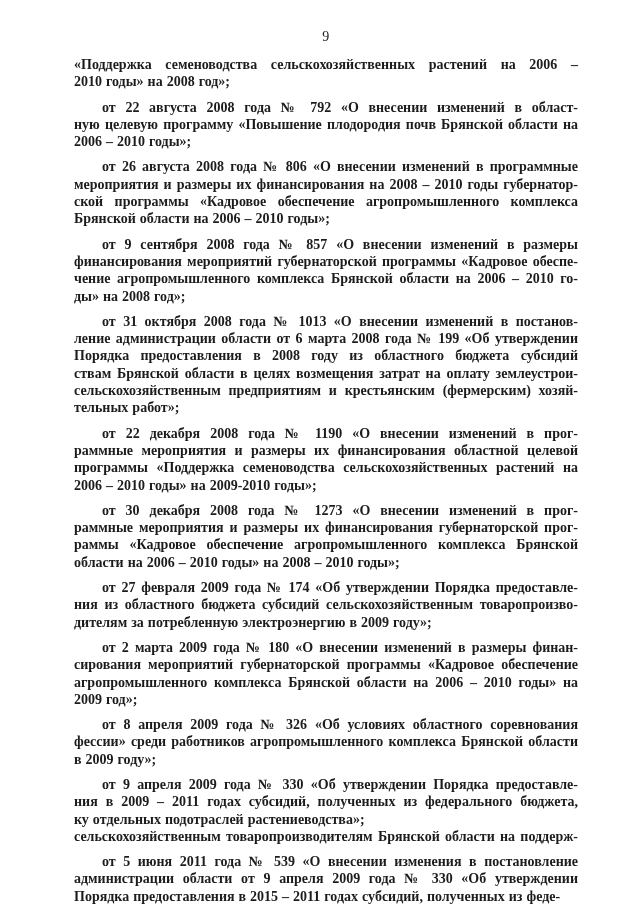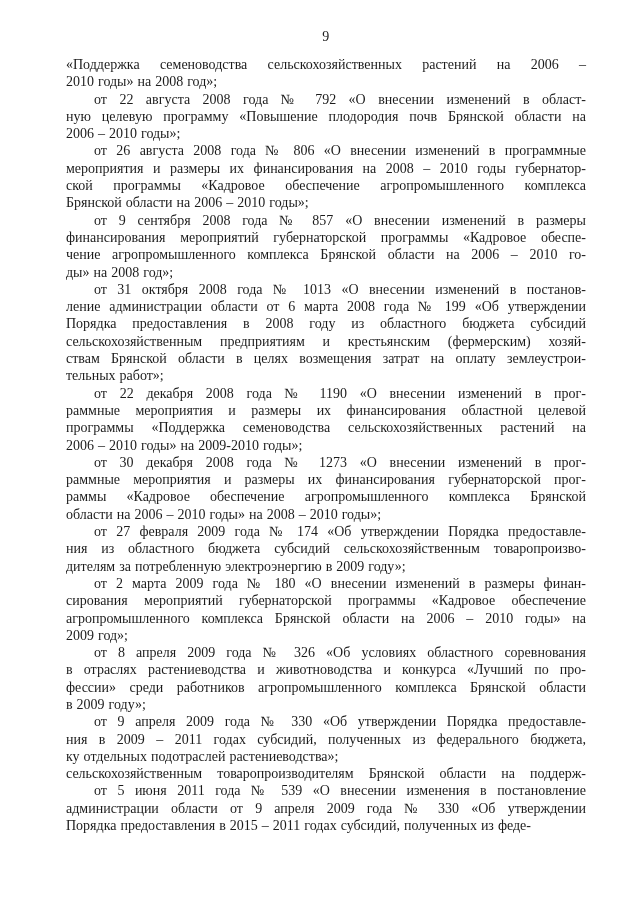--- a/index.html
+++ b/index.html
@@ -23,22 +23,23 @@
     width: 520px;
   }
   .page-number {
     text-align: center;
     font-size: 14px;
     line-height: 17px;
     margin-bottom: 11px;
     letter-spacing: 0.3px;
   }
   .paragraph {
-    margin: 0;
+    margin: 8px;
     padding: 0;
+    font-weight: bold;
   }
   .line {
     font-size: 14px;
     line-height: 17.3px;
     text-align: justify;
     text-align-last: justify;
     word-spacing: 0.5px;
     white-space: normal;
   }
   .line.first-line-indent {
@@ -73,22 +74,22 @@
         <div class="paragraph">
           <div class="line first-line-indent">от 9 сентября 2008 года № 857 «О внесении изменений в размеры</div>
           <div class="line">финансирования мероприятий губернаторской программы «Кадровое обеспе-</div>
           <div class="line">чение агропромышленного комплекса Брянской области на 2006 – 2010 го-</div>
           <div class="line last-line">ды» на 2008 год»;</div>
         </div>
         <div class="paragraph">
           <div class="line first-line-indent">от 31 октября 2008 года № 1013 «О внесении изменений в постанов-</div>
           <div class="line">ление администрации области от 6 марта 2008 года № 199 «Об утверждении</div>
           <div class="line">Порядка предоставления в 2008 году из областного бюджета субсидий</div>
+          <div class="line">ствам Брянской области в целях возмещения затрат на оплату землеустрои-</div>
           <div class="line">сельскохозяйственным предприятиям и крестьянским (фермерским) хозяй-</div>
-          <div class="line">ствам Брянской области в целях возмещения затрат на оплату землеустрои-</div>
           <div class="line last-line">тельных работ»;</div>
         </div>
         <div class="paragraph">
           <div class="line first-line-indent">от 22 декабря 2008 года № 1190 «О внесении изменений в прог-</div>
           <div class="line">раммные мероприятия и размеры их финансирования областной целевой</div>
           <div class="line">программы «Поддержка семеноводства сельскохозяйственных растений на</div>
           <div class="line last-line">2006 – 2010 годы» на 2009-2010 годы»;</div>
         </div>
         <div class="paragraph">
           <div class="line first-line-indent">от 30 декабря 2008 года № 1273 «О внесении изменений в прог-</div>
@@ -102,21 +103,20 @@
           <div class="line last-line">дителям за потребленную электроэнергию в 2009 году»;</div>
         </div>
         <div class="paragraph">
           <div class="line first-line-indent">от 2 марта 2009 года № 180 «О внесении изменений в размеры финан-</div>
           <div class="line">сирования мероприятий губернаторской программы «Кадровое обеспечение</div>
           <div class="line">агропромышленного комплекса Брянской области на 2006 – 2010 годы» на</div>
           <div class="line last-line">2009 год»;</div>
         </div>
         <div class="paragraph">
           <div class="line first-line-indent">от 8 апреля 2009 года № 326 «Об условиях областного соревнования</div>
-          <div class="line">в отраслях растениеводства и животноводства и конкурса «Лучший по про-</div>
           <div class="line">фессии» среди работников агропромышленного комплекса Брянской области</div>
           <div class="line last-line">в 2009 году»;</div>
         </div>
         <div class="paragraph">
           <div class="line first-line-indent">от 9 апреля 2009 года № 330 «Об утверждении Порядка предоставле-</div>
           <div class="line">ния в 2009 – 2011 годах субсидий, полученных из федерального бюджета,</div>
           <div class="line last-line">ку отдельных подотраслей растениеводства»;</div>
           <div class="line">сельскохозяйственным товаропроизводителям Брянской области на поддерж-</div>
         </div>
         <div class="paragraph">

